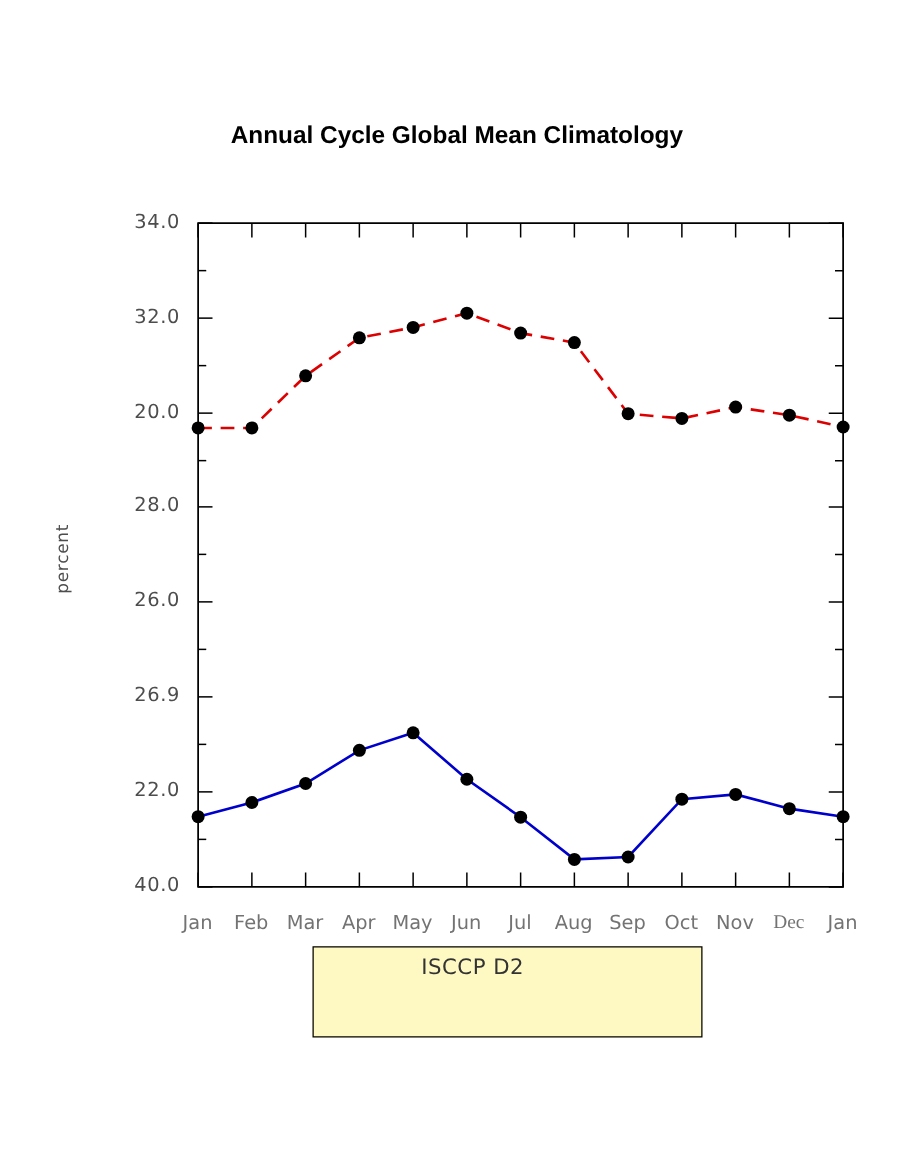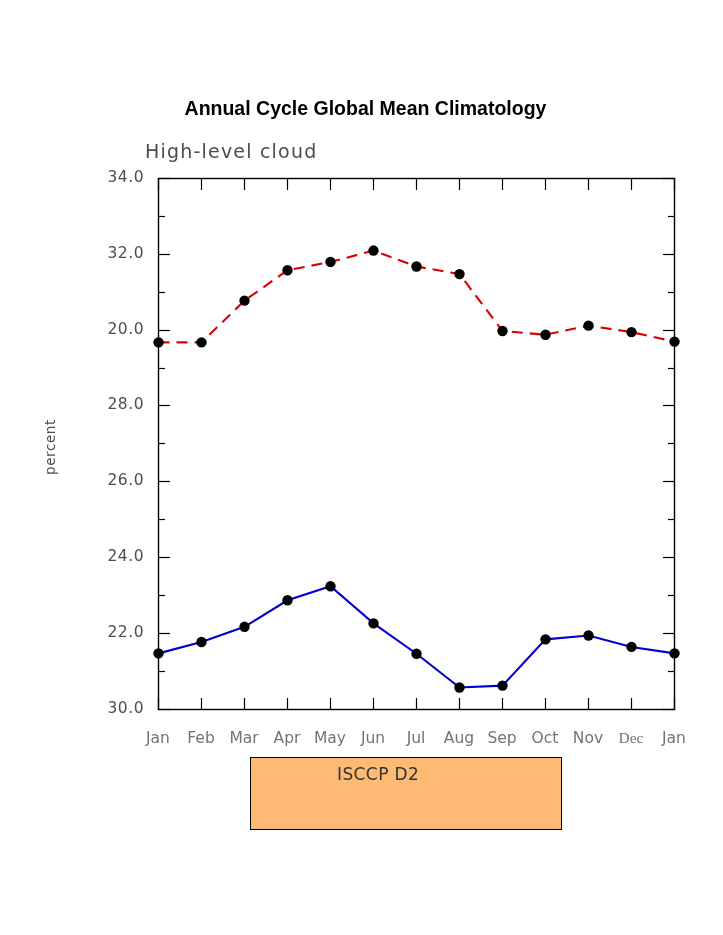--- a/index.html
+++ b/index.html
@@ -78,52 +78,51 @@
     white-space: nowrap;
     transform: translateX(-50%);
   }
   .legend-box {
     position: absolute;
     left: 246px;
     top: 757px;
     width: 312px;
     height: 73px;
     border: 1px solid #000000;
-    background: #fdba74;
+    background: #fef9c3;
     box-sizing: border-box;
   }
   .legend-label {
     position: absolute;
     font-family: "DejaVu Sans", sans-serif;
     font-size: 17px;
     color: #333333;
     letter-spacing: 0.4px;
     white-space: nowrap;
   }
   .legend-label.l1 { left: 86px; top: 6px; }
   .legend-label.l2 { left: 86px; top: 38px; }
   svg { display: block; }
 </style>
 </head>
 <body>
 
 <div id="chart-root">
 
   <div class="title">Annual Cycle Global Mean Climatology</div>
-  <div class="subtitle">High-level cloud</div>
   <div class="ylabel">percent</div>
 
   <div class="ytick-wrap" style="top:709px;">
-      <div class="ytick" style="top:-10px;">30.0</div>
+      <div class="ytick" style="top:-10px;">40.0</div>
     </div>
   <div class="ytick-wrap" style="top:633px;">
       <div class="ytick" style="top:-10px;">22.0</div>
     </div>
   <div class="ytick-wrap" style="top:557px;">
-      <div class="ytick" style="top:-10px;">24.0</div>
+      <div class="ytick" style="top:-10px;">26.9</div>
     </div>
   <div class="ytick-wrap" style="top:481px;">
       <div class="ytick" style="top:-10px;">26.0</div>
     </div>
   <div class="ytick-wrap" style="top:405px;">
       <div class="ytick" style="top:-10px;">28.0</div>
     </div>
   <div class="ytick-wrap" style="top:330px;">
       <div class="ytick" style="top:-10px;">20.0</div>
     </div>

